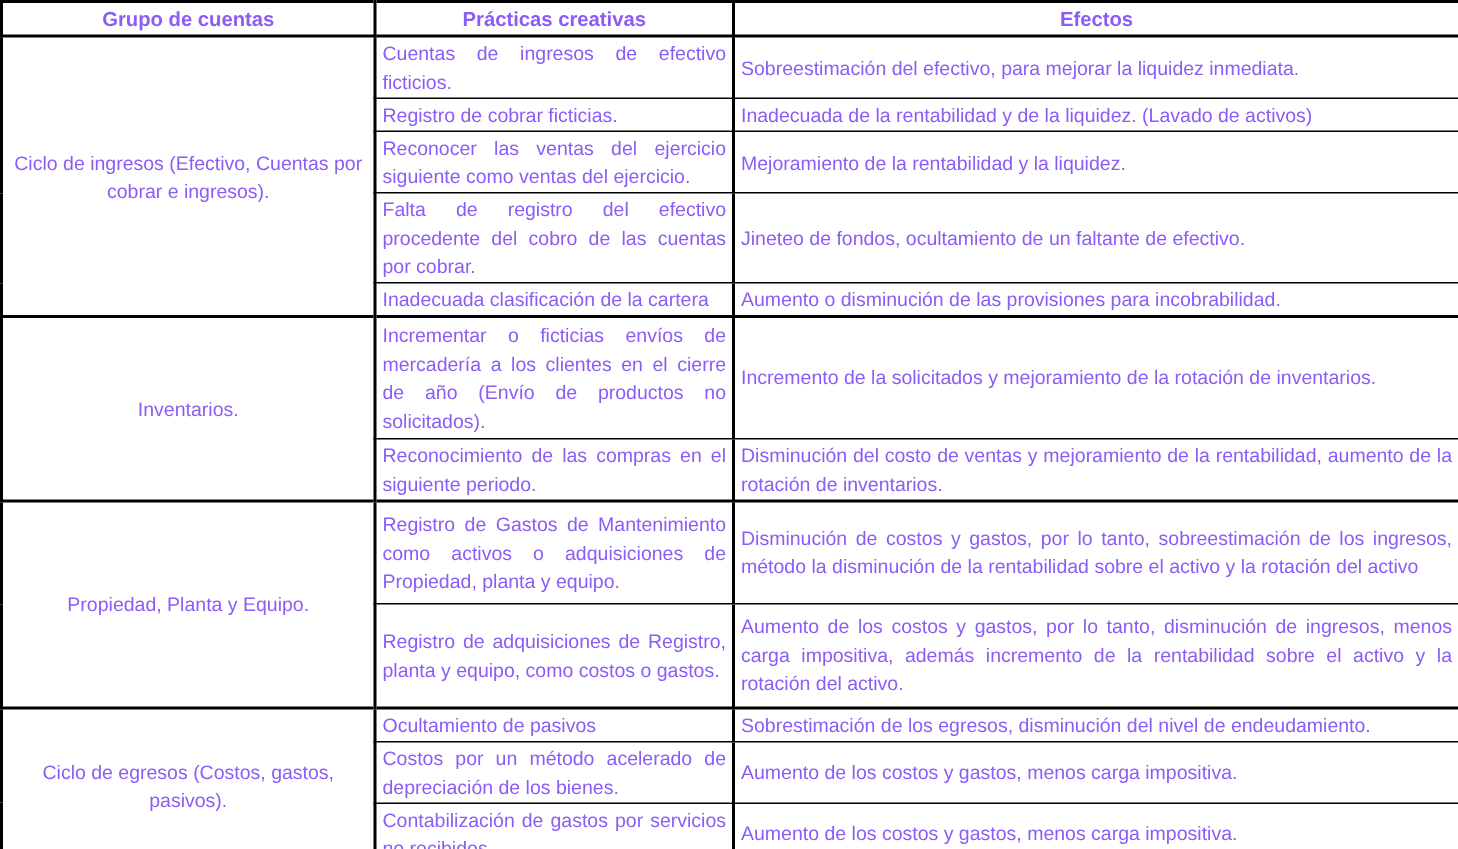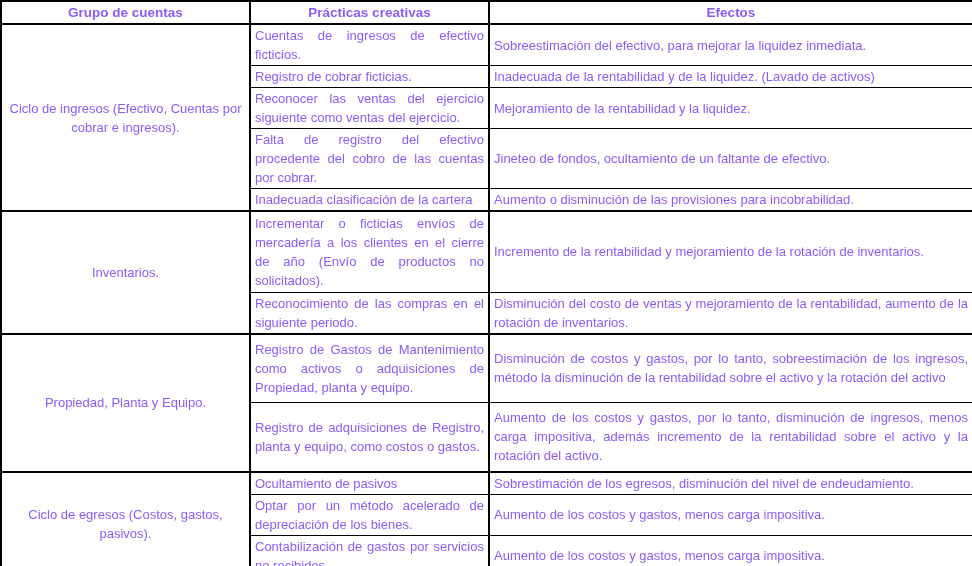--- a/index.html
+++ b/index.html
@@ -89,21 +89,21 @@
         <td class="effect-cell">Jineteo de fondos, ocultamiento de un faltante de efectivo.</td>
       </tr>
       <tr style="height:21px">
         <td class="practice-cell">Inadecuada clasificación de la cartera</td>
         <td class="effect-cell">Aumento o disminución de las provisiones para incobrabilidad.</td>
       </tr>
 
       <tr class="group-start" style="height:81px">
         <td class="group-cell" rowspan="2">Inventarios.</td>
         <td class="practice-cell">Incrementar o ficticias envíos de mercadería a los clientes en el cierre de año (Envío de productos no solicitados).</td>
-        <td class="effect-cell">Incremento de la rentabilidad y mejoramiento de la rotación de inventarios.</td>
+        <td class="effect-cell">Incremento de la solicitados y mejoramiento de la rotación de inventarios.</td>
       </tr>
       <tr style="height:41px">
         <td class="practice-cell">Reconocimiento de las compras en el siguiente periodo.</td>
         <td class="effect-cell">Disminución del costo de ventas y mejoramiento de la rentabilidad, aumento de la rotación de inventarios.</td>
       </tr>
 
       <tr class="group-start" style="height:69px">
         <td class="group-cell" rowspan="2">Propiedad, Planta y Equipo.</td>
         <td class="practice-cell">Registro de Gastos de Mantenimiento como activos o adquisiciones de Propiedad, planta y equipo.</td>
         <td class="effect-cell">Disminución de costos y gastos, por lo tanto, sobreestimación de los ingresos, método la disminución de la rentabilidad sobre el activo y la rotación del activo</td>
@@ -112,21 +112,21 @@
         <td class="practice-cell">Registro de adquisiciones de Registro, planta y equipo, como costos o gastos.</td>
         <td class="effect-cell">Aumento de los costos y gastos, por lo tanto, disminución de ingresos, menos carga impositiva, además incremento de la rentabilidad sobre el activo y la rotación del activo.</td>
       </tr>
 
       <tr class="group-start" style="height:22px">
         <td class="group-cell" rowspan="3">Ciclo de egresos (Costos, gastos, pasivos).</td>
         <td class="practice-cell">Ocultamiento de pasivos</td>
         <td class="effect-cell">Sobrestimación de los egresos, disminución del nivel de endeudamiento.</td>
       </tr>
       <tr style="height:40px">
-        <td class="practice-cell">Optar por un método acelerado de depreciación de los bienes.</td>
+        <td class="practice-cell">Costos por un método acelerado de depreciación de los bienes.</td>
         <td class="effect-cell">Aumento de los costos y gastos, menos carga impositiva.</td>
       </tr>
       <tr style="height:40px">
         <td class="practice-cell">Contabilización de gastos por servicios no recibidos.</td>
         <td class="effect-cell">Aumento de los costos y gastos, menos carga impositiva.</td>
       </tr>
     </tbody>
   </table>
 </div>
 

